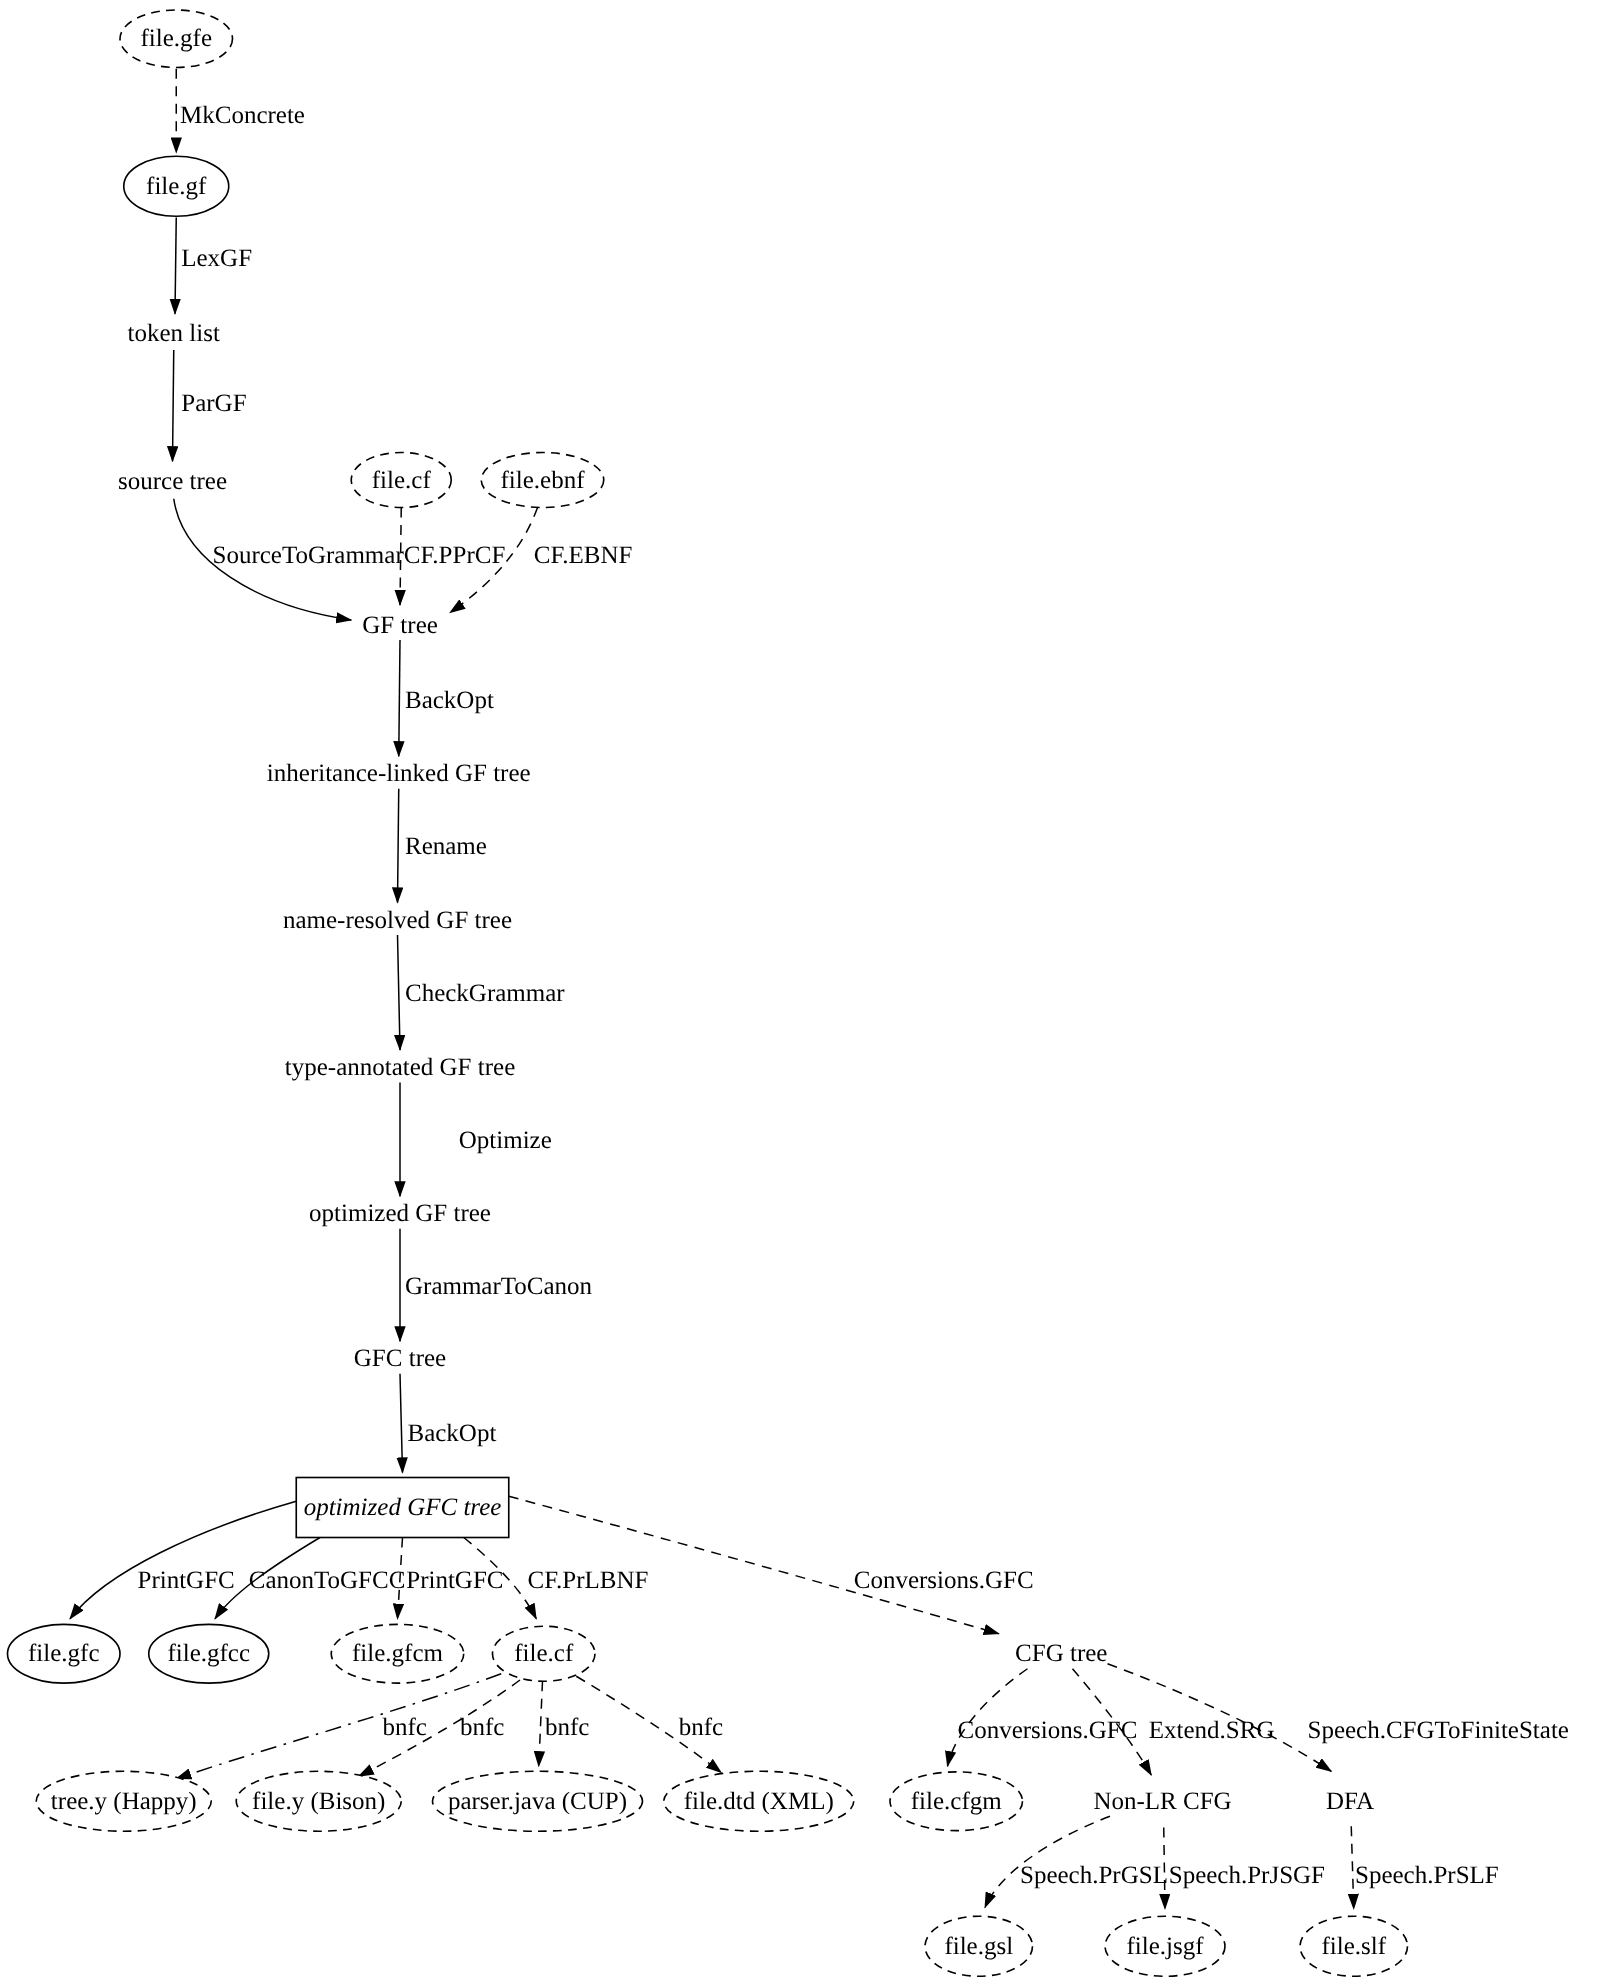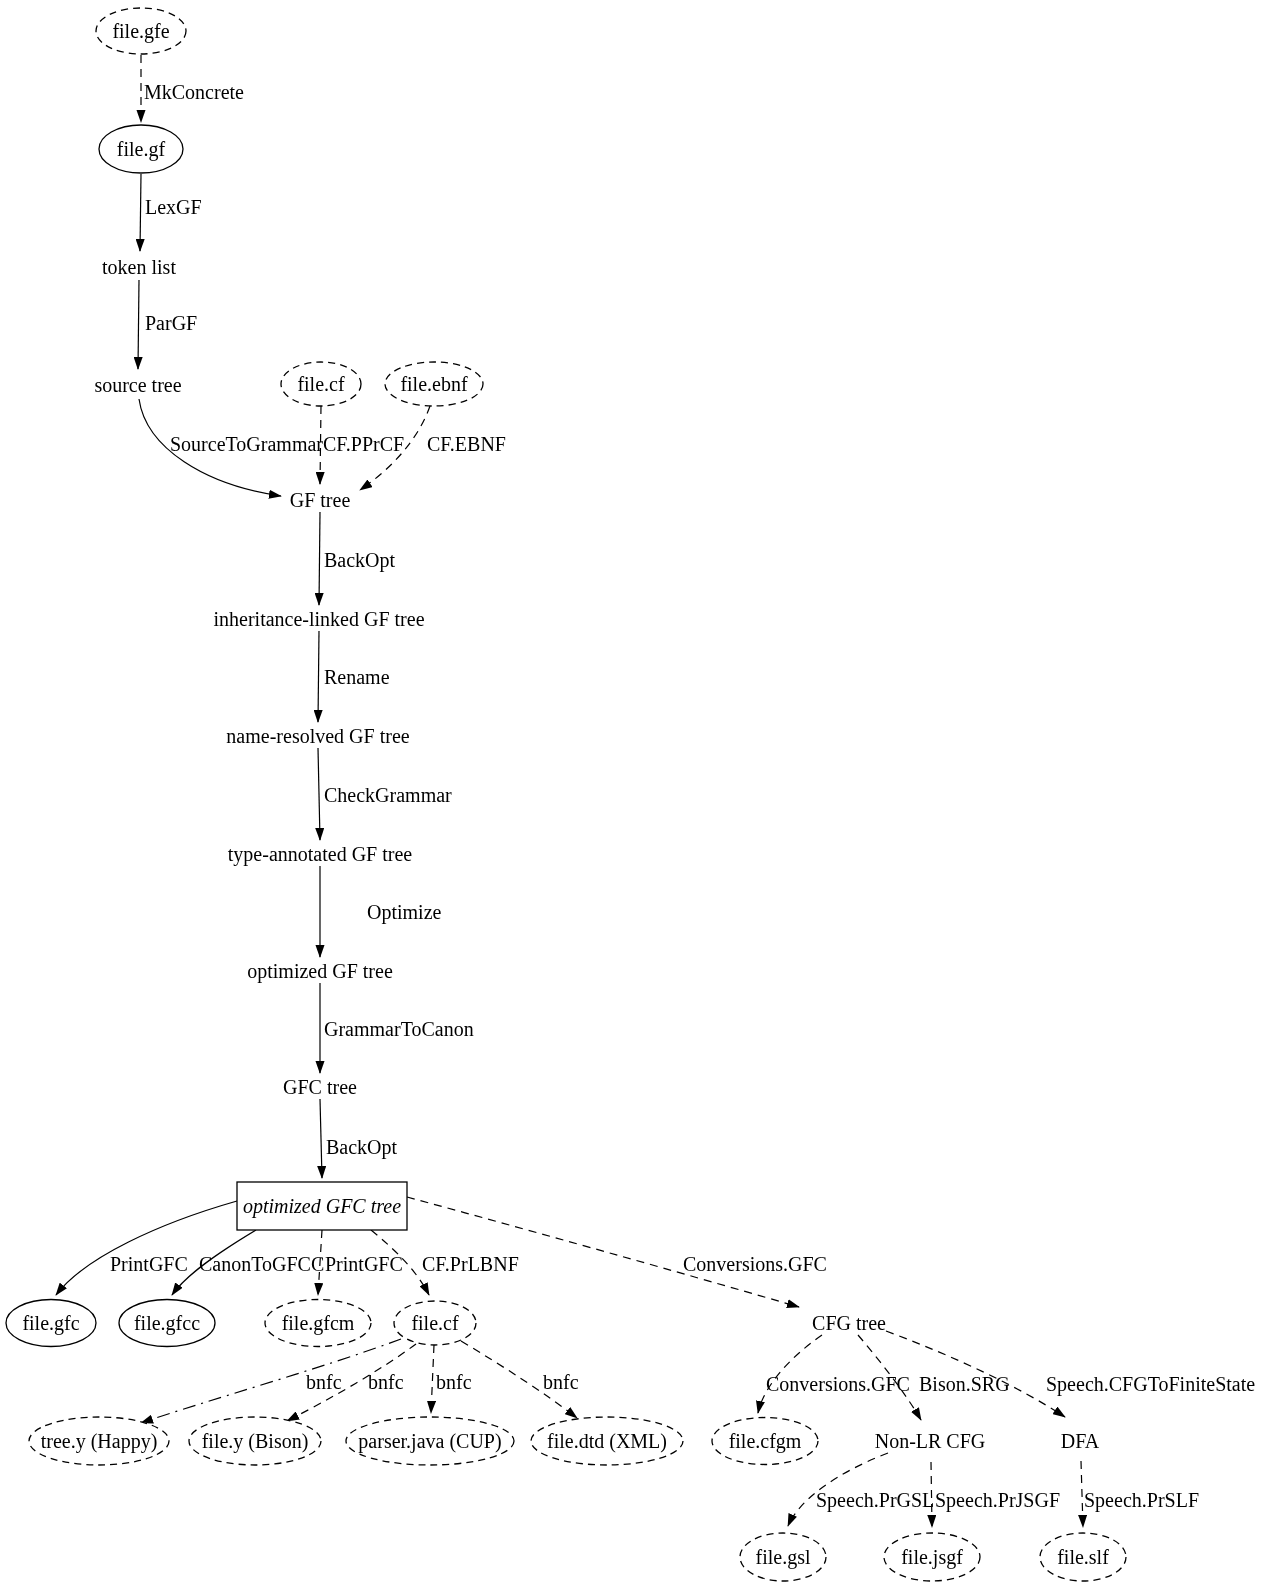--- a/index.html
+++ b/index.html
@@ -107,21 +107,21 @@
       <div class="edge-label" style="left: 110px; top: 1264px;">PrintGFC</div>
       <div class="edge-label" style="left: 199px; top: 1264px;">CanonToGFCC</div>
       <div class="edge-label" style="left: 325px; top: 1264px;">PrintGFC</div>
       <div class="edge-label" style="left: 422px; top: 1264px;">CF.PrLBNF</div>
       <div class="edge-label" style="left: 683px; top: 1264px;">Conversions.GFC</div>
       <div class="edge-label" style="left: 306px; top: 1382px;">bnfc</div>
       <div class="edge-label" style="left: 368px; top: 1382px;">bnfc</div>
       <div class="edge-label" style="left: 436px; top: 1382px;">bnfc</div>
       <div class="edge-label" style="left: 543px; top: 1382px;">bnfc</div>
       <div class="edge-label" style="left: 766px; top: 1384px;">Conversions.GFC</div>
-      <div class="edge-label" style="left: 919px; top: 1384px;">Bison.SRG</div>
+      <div class="edge-label" style="left: 919px; top: 1384px;">Extend.SRG</div>
       <div class="edge-label" style="left: 1046px; top: 1384px;">Speech.CFGToFiniteState</div>
       <div class="edge-label" style="left: 816px; top: 1500px;">Speech.PrGSL</div>
       <div class="edge-label" style="left: 935px; top: 1500px;">Speech.PrJSGF</div>
       <div class="edge-label" style="left: 1084px; top: 1500px;">Speech.PrSLF</div>
       <div class="node-label" style="left: 141px; top: 31px;">file.gfe</div>
       <div class="node-label" style="left: 141px; top: 149px;">file.gf</div>
       <div class="node-label" style="left: 139px; top: 267px;">token list</div>
       <div class="node-label" style="left: 138px; top: 385px;">source tree</div>
       <div class="node-label" style="left: 321px; top: 384px;">file.cf</div>
       <div class="node-label" style="left: 434px; top: 384px;">file.ebnf</div>

